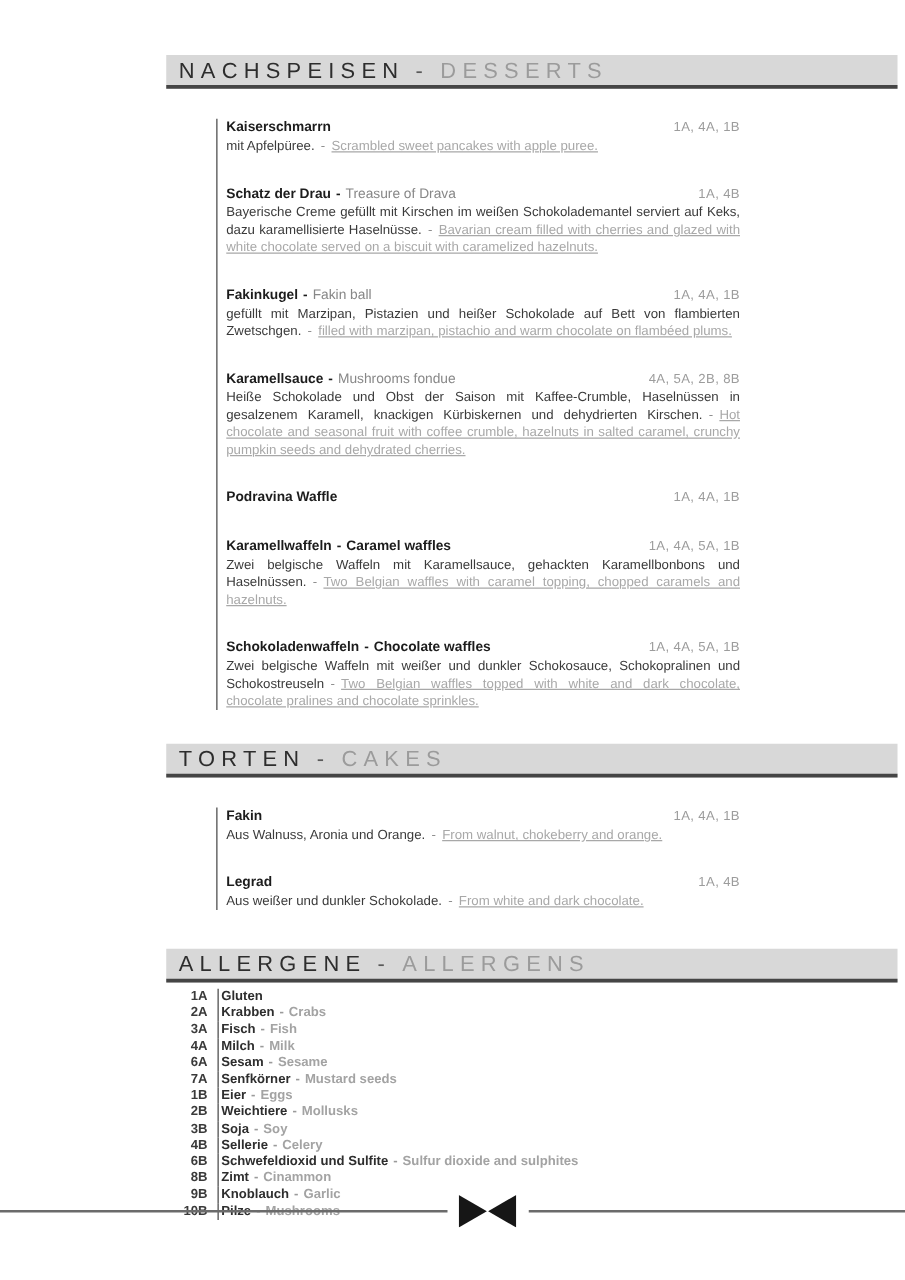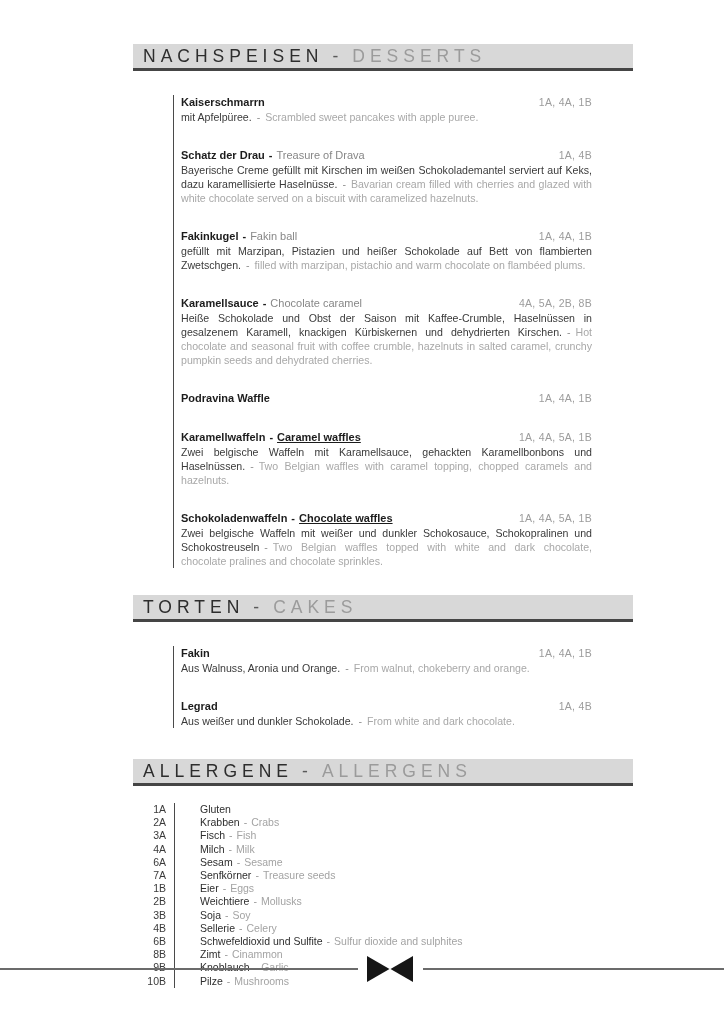--- a/index.html
+++ b/index.html
@@ -4,57 +4,57 @@
 <style>
   * { margin:0; padding:0; box-sizing:border-box; }
   html,body { background:#ffffff; }
   body { font-family:"Liberation Sans", sans-serif; }
   .page {
     position:relative; width:724px; height:1024px; background:#ffffff;
     overflow:hidden; padding-top:44px;
   }
   
   .bar {
-    margin-left:133px; width:500px; background:#d8d8d8;
+    margin-left:133px; width:585px; background:#d8d8d8;
     border-bottom:3px solid #454545;
     padding:2px 0 1px 10px;
     font-size:17.5px; line-height:21px; letter-spacing:5px;
     color:#2d2d2d; white-space:nowrap;
   }
   .bar .dash { color:#5a5a5a; margin:0 9px; }
   .bar .en   { color:#9b9b9b; }
 
   
   .items {
     margin-left:173px; width:419px;
     border-left:1.5px solid #4a4a4a;
     padding-left:7px; margin-top:6px;
   }
   .items.cakes { margin-top:7px; }
   .item { margin-bottom:9px; }
   .item-head { display:flex; justify-content:space-between; align-items:flex-start;margin-top:24px; }
   .item-title { font-size:11px; line-height:15px; font-weight:bold; color:#1c1c1c; }
   .item-title .tdash { margin:0 4px; }
   .item-title .sub.gray { color:#878787; font-weight:normal; }
-  .item-title .sub.bold { color:#1c1c1c; font-weight:bold;text-decoration:underline; }
+  .item-title .sub.bold { color:#1c1c1c; font-weight:bold; }
   .codes { flex-shrink:0; margin-left:10px; font-size:10.5px; line-height:15px; color:#9c9c9c; letter-spacing:0.3px; }
   .desc { font-size:10.6px; line-height:14px; text-align:justify; color:#3a3a3a; }
   .desc .sep { color:#8f8f8f; padding:0 5px; }
-  .desc .en  { color:#a8a8a8; }
+  .desc .en  { color:#a8a8a8;text-decoration:underline; }
 
   
   .section.cakes-section   { margin-top:27px; }
   .section.allergen-section{ margin-top:31px; }
 
   
-  .allergen-list { margin-left:140px; margin-top:17px; }
+  .allergen-list { margin-left:140px; margin-top:5px;font-weight:bold; }
   .arow { display:flex; font-size:10.5px; line-height:13.2px; }
   .acode { width:26px; text-align:right; color:#3a3a3a; flex-shrink:0; }
   .abody {
-    margin-left:8px; border-left:1.5px solid #4a4a4a; padding-left:25px;
+    margin-left:8px; border-left:1.5px solid #4a4a4a; padding-left:2px;
     color:#2e2e2e;
   }
   .abody .asep { color:#9a9a9a; padding:0 4px; }
   .abody .aen  { color:#a3a3a3; }
 
   
   .footer {
     position:absolute; left:0; top:956px; width:724px;
     display:flex; align-items:center;
   }
@@ -89,21 +89,21 @@
         </div>
         <div class="item">
           <div class="item-head">
             <div class="item-title"><span class="nm">Fakinkugel</span><span class="tdash">-</span><span class="sub gray">Fakin ball</span></div>
             <div class="codes">1A, 4A, 1B</div>
           </div>
           <p class="desc"><span class="de">gefüllt mit Marzipan, Pistazien und heißer Schokolade auf Bett von flambierten Zwetschgen.</span><span class="sep">-</span><span class="en">filled with marzipan, pistachio and warm chocolate on flambéed plums.</span></p>
         </div>
         <div class="item">
           <div class="item-head">
-            <div class="item-title"><span class="nm">Karamellsauce</span><span class="tdash">-</span><span class="sub gray">Chocolate caramel</span></div>
+            <div class="item-title"><span class="nm">Karamellsauce</span><span class="tdash">-</span><span class="sub gray">Mushrooms fondue</span></div>
             <div class="codes">4A, 5A, 2B, 8B</div>
           </div>
           <p class="desc"><span class="de">Heiße Schokolade und Obst der Saison mit Kaffee-Crumble, Haselnüssen in gesalzenem Karamell, knackigen Kürbiskernen und dehydrierten Kirschen.</span><span class="sep">-</span><span class="en">Hot chocolate and seasonal fruit with coffee crumble, hazelnuts in salted caramel, crunchy pumpkin seeds and dehydrated cherries.</span></p>
         </div>
         <div class="item">
           <div class="item-head">
             <div class="item-title"><span class="nm">Podravina Waffle</span></div>
             <div class="codes">1A, 4A, 1B</div>
           </div>
         </div>
@@ -166,21 +166,21 @@
         <div class="arow">
           <div class="acode">4A</div>
           <div class="abody"><span class="ade">Milch</span><span class="asep">-</span><span class="aen">Milk</span></div>
         </div>
         <div class="arow">
           <div class="acode">6A</div>
           <div class="abody"><span class="ade">Sesam</span><span class="asep">-</span><span class="aen">Sesame</span></div>
         </div>
         <div class="arow">
           <div class="acode">7A</div>
-          <div class="abody"><span class="ade">Senfkörner</span><span class="asep">-</span><span class="aen">Treasure seeds</span></div>
+          <div class="abody"><span class="ade">Senfkörner</span><span class="asep">-</span><span class="aen">Mustard seeds</span></div>
         </div>
         <div class="arow">
           <div class="acode">1B</div>
           <div class="abody"><span class="ade">Eier</span><span class="asep">-</span><span class="aen">Eggs</span></div>
         </div>
         <div class="arow">
           <div class="acode">2B</div>
           <div class="abody"><span class="ade">Weichtiere</span><span class="asep">-</span><span class="aen">Mollusks</span></div>
         </div>
         <div class="arow">

